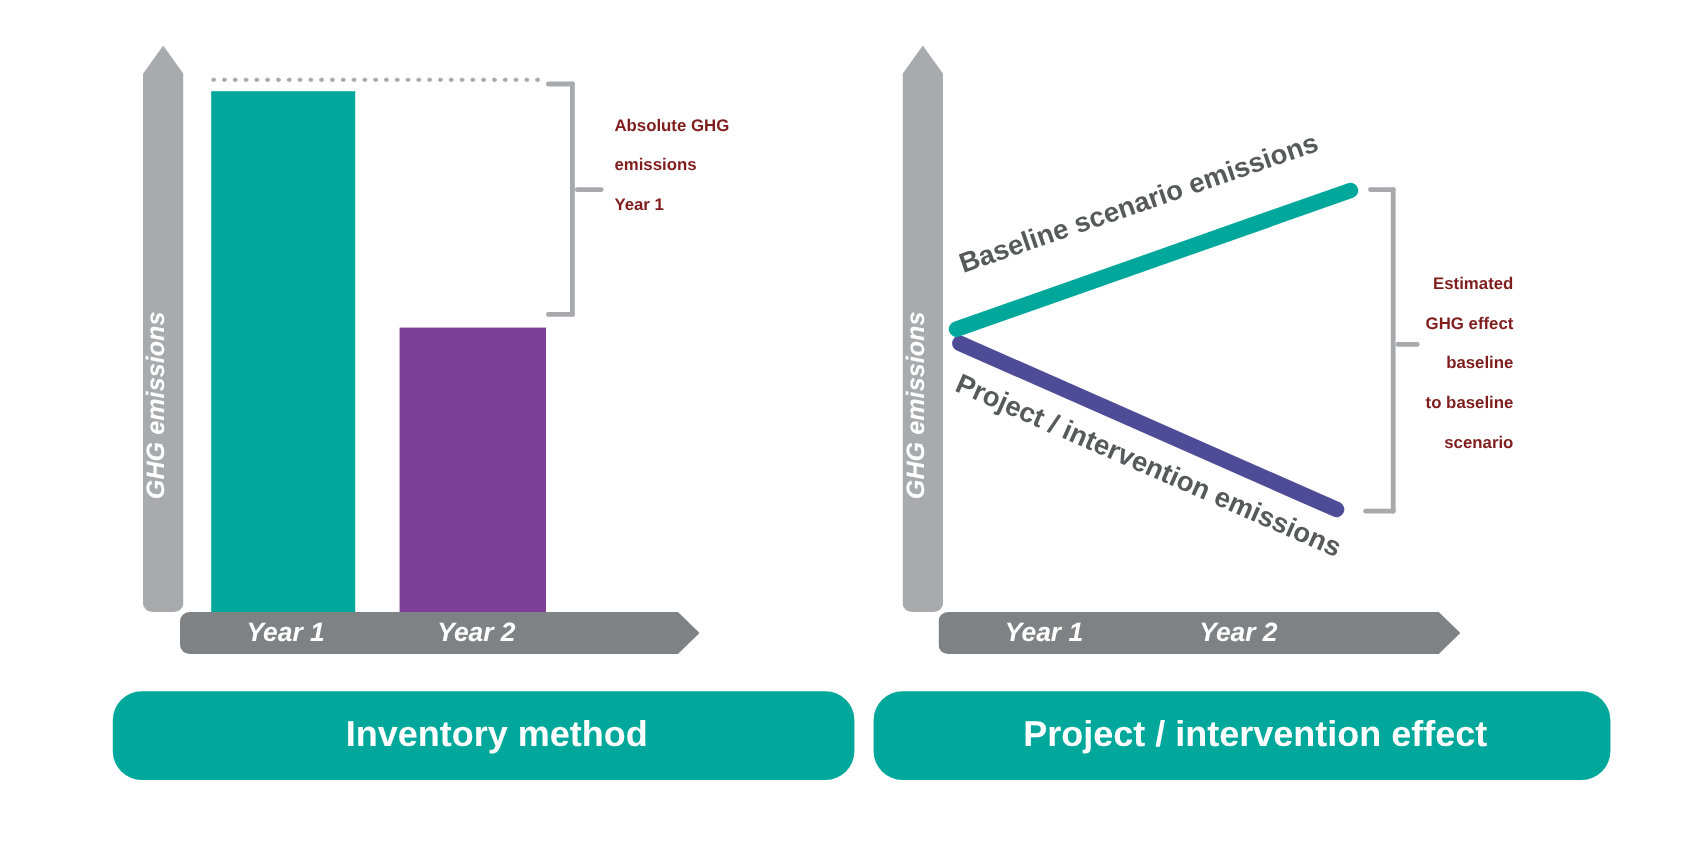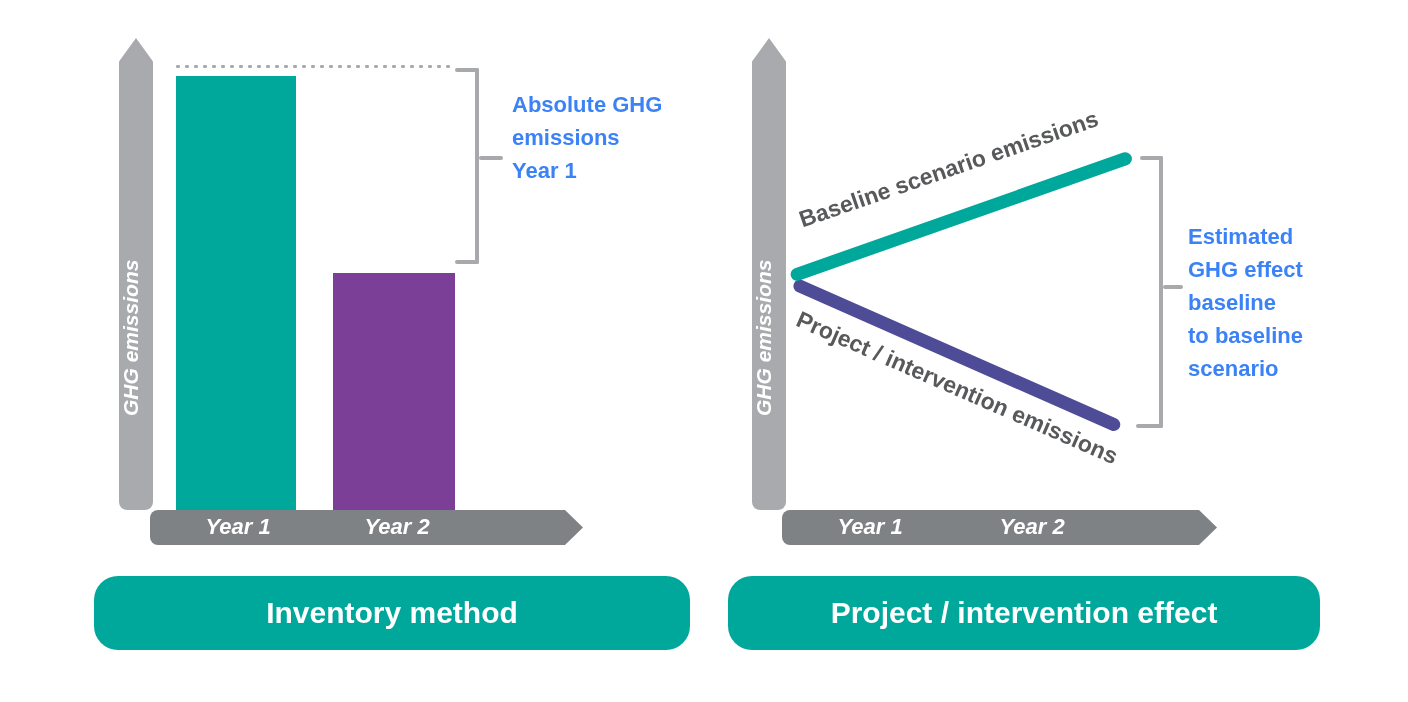--- a/index.html
+++ b/index.html
@@ -16,39 +16,39 @@
     position:absolute;color:#ffffff;font-weight:bold;font-style:italic;font-size:21px;
     writing-mode:vertical-rl;transform:rotate(180deg);text-align:center;
   }
   .bar{position:absolute;}
   .dotline{
     position:absolute;height:5px;
     background-image:radial-gradient(circle at 2px 2.5px, #A7A9AC 1.7px, rgba(0,0,0,0) 2px);
     background-size:9px 5px;background-repeat:repeat-x;
   }
   .bracket-part{position:absolute;background:#A7A9AC;border-radius:2px;}
-  .annot{position:absolute;color:#3b82f6;font-weight:bold;font-size:22px;line-height:33px;}
+  .annot{position:absolute;color:#7f1d1d;font-weight:bold;font-size:14px;line-height:33px;}
   .annot span{display:block;}
   .xaxis{
     position:absolute;height:35px;background:#7F8285;
     clip-path:polygon(0 0, calc(100% - 18px) 0, 100% 50%, calc(100% - 18px) 100%, 0 100%);
     border-radius:8px 0 0 8px;
   }
   .xlabel{
     position:absolute;top:0;height:35px;line-height:34px;color:#ffffff;
     font-weight:bold;font-style:italic;font-size:22px;transform:translateX(-50%);white-space:nowrap;
   }
   .trend{position:absolute;height:13px;border-radius:7px;transform-origin:left center;}
   .trend-label{
     position:absolute;color:#58595B;font-weight:bold;font-size:23px;line-height:28px;
     transform-origin:left center;white-space:nowrap;
   }
   .btn{
     position:absolute;height:74px;border-radius:24px;background:#00A89C;color:#ffffff;
-    font-weight:bold;font-size:30px;display:flex;align-items:center;justify-content:center;
+    font-weight:bold;font-size:30px;display:flex;align-items:center;justify-content:center;padding-left:22px;
   }
 </style>
 </head>
 <body>
 
 <div class="canvas">
 
   <section>
 
     <div class="yaxis" style="left:119px;top:38px;height:472px;"></div>
@@ -87,21 +87,21 @@
     <div class="trend" style="left:791px;top:270px;width:361px;background:#00A89C;transform:rotate(-19.4deg);"></div>
 
     <div class="trend-label" style="left:800px;top:206px;transform:rotate(-19deg);">Baseline scenario emissions</div>
     <div class="trend-label" style="left:798px;top:304px;transform:rotate(23.6deg);">Project / intervention emissions</div>
 
     <div class="bracket-part" style="left:1140px;top:156px;width:23px;height:4px;"></div>
     <div class="bracket-part" style="left:1159px;top:156px;width:4px;height:272px;"></div>
     <div class="bracket-part" style="left:1136px;top:424px;width:27px;height:4px;"></div>
     <div class="bracket-part" style="left:1163px;top:285px;width:20px;height:4px;"></div>
 
-    <div class="annot" style="left:1188px;top:220px;">
+    <div class="annot" style="left:1188px;top:220px;text-align:right;">
       <span>Estimated</span>
       <span>GHG effect</span>
       <span>baseline</span>
       <span>to baseline</span>
       <span>scenario</span>
     </div>
 
     <div class="xaxis" style="left:782px;top:510px;width:435px;">
       <span class="xlabel" style="left:88px;">Year 1</span>
       <span class="xlabel" style="left:250px;">Year 2</span>

